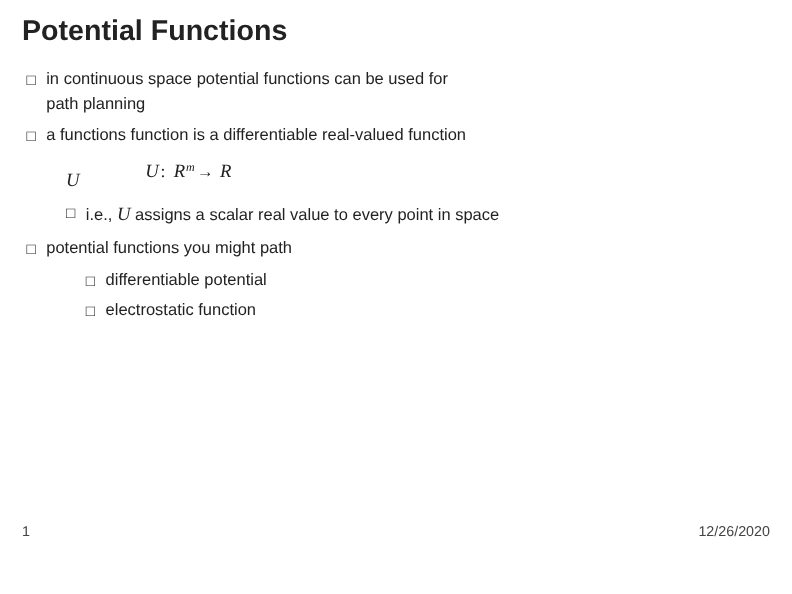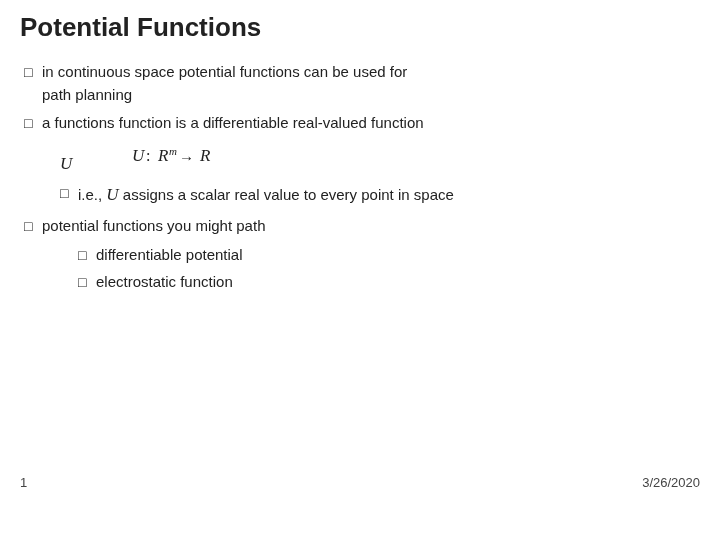--- a/index.html
+++ b/index.html
@@ -164,16 +164,16 @@
 
     <div class="second-level-bullet">
       <span class="bullet-marker">□</span>
       <span class="bullet-text">electrostatic function</span>
     </div>
 
   </div>
 
   <div class="footer">
     <span>1</span>
-    <span>3/26/2020</span>
+    <span>12/26/2020</span>
   </div>
 
 </div>
 
 </body></html>

